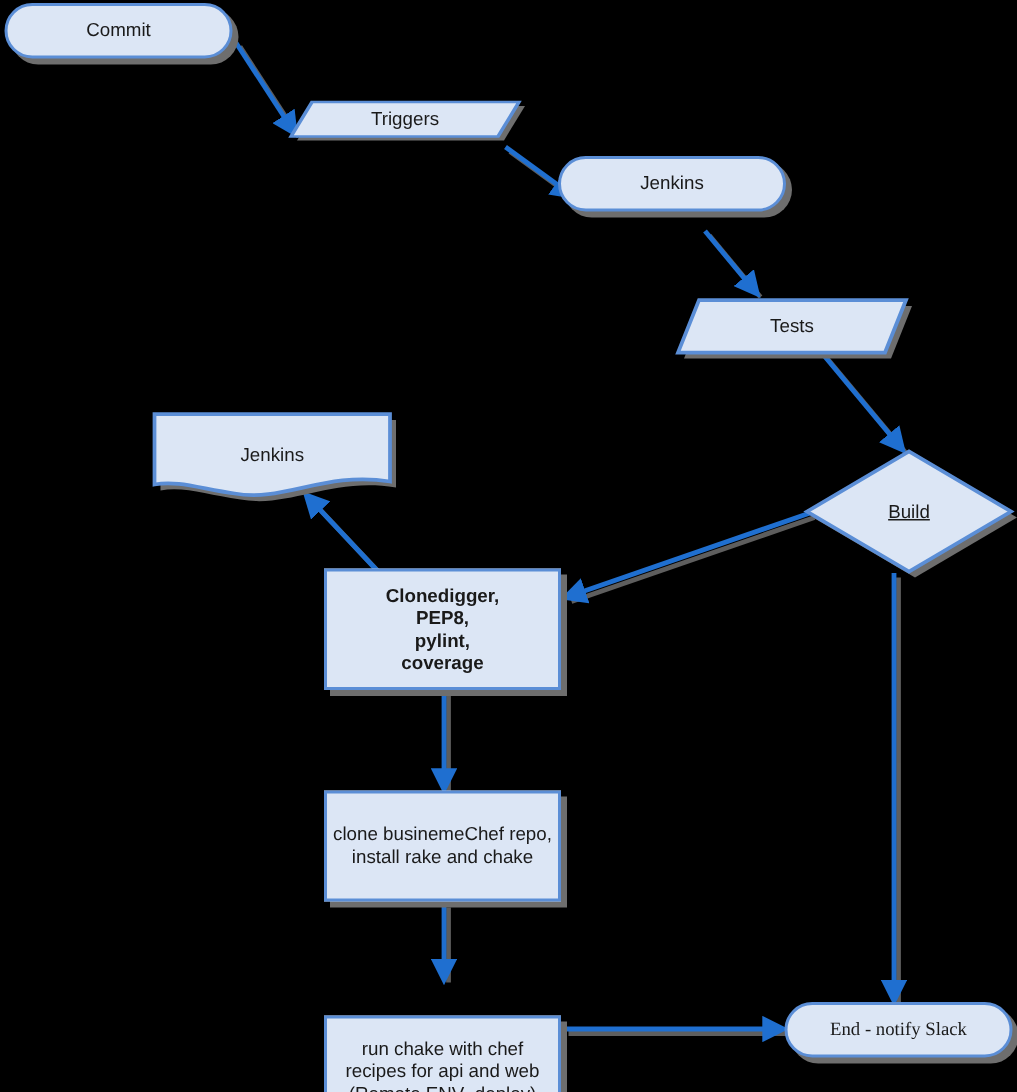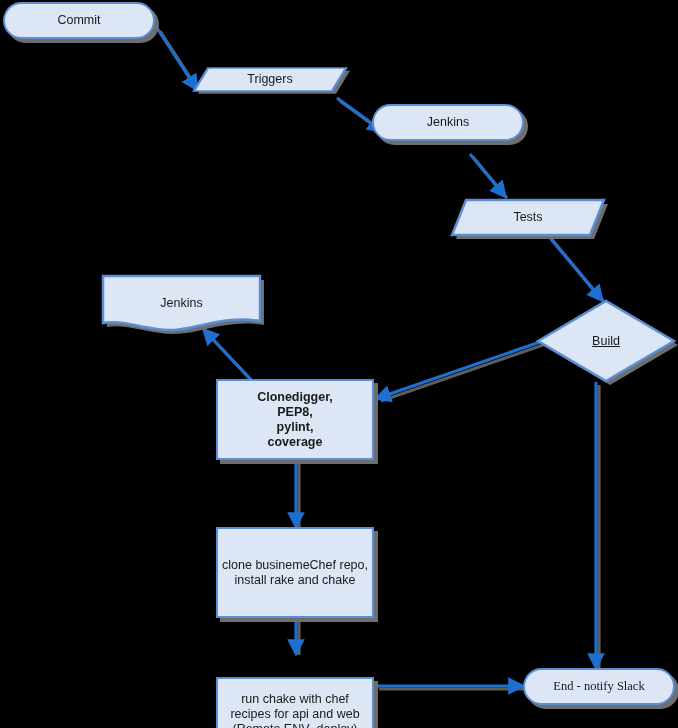--- a/index.html
+++ b/index.html
@@ -135,21 +135,21 @@
         </svg><span class="lbl">Build</span></div>
       <div class="node doc" style="left: 103px; top: 276px; width: 157px; height: 54px;"><svg class="svgshape" viewBox="0 0 157 54" preserveAspectRatio="none">
           <path d="M 0,0 L 157,0 L 157,45 C 113.03999999999999,38 86.35000000000001,59 53.38,53 C 31.400000000000002,50 15.700000000000001,44 0,47 Z" fill="#6e6e6e" transform="translate(4,4)"></path>
         </svg><svg class="svgshape" viewBox="0 0 157 54" preserveAspectRatio="none">
           <path d="M 0,0 L 157,0 L 157,45 C 113.03999999999999,38 86.35000000000001,59 53.38,53 C 31.400000000000002,50 15.700000000000001,44 0,47 Z" fill="#dce6f5" stroke="#5b8ed6" stroke-width="2.5"></path>
         </svg><span class="lbl">Jenkins</span></div>
       <div class="node rect" style="left: 216px; top: 379px; width: 158px; height: 81px; font-weight: bold;"><div class="shadow"></div><div class="body"></div><span class="lbl">Clonedigger,
 PEP8,
 pylint,
 coverage</span></div>
-      <div class="node rect" style="left: 216px; top: 527px; width: 158px; height: 91px; text-align: center;"><div class="shadow"></div><div class="body"></div><span class="lbl">clone businemeChef repo,
+      <div class="node rect" style="left: 216px; top: 527px; width: 158px; height: 74px; text-align: center;"><div class="shadow"></div><div class="body"></div><span class="lbl">clone businemeChef repo,
 install rake and chake</span></div>
       <div class="node rect" style="left: 216px; top: 654px; width: 158px; height: 74px; margin-top: 23px;"><div class="shadow"></div><div class="body"></div><span class="lbl">run chake with chef
 recipes for api and web
 (Remote ENV- deploy)</span></div>
       <div class="node stadium" style="left: 523px; top: 668px; width: 152px; height: 37px; font-family: Liberation Serif, serif;"><div class="shadow"></div><div class="body"></div><span class="lbl">End - notify Slack</span></div>
     </div>
 
 </div>
 
 </body></html>

